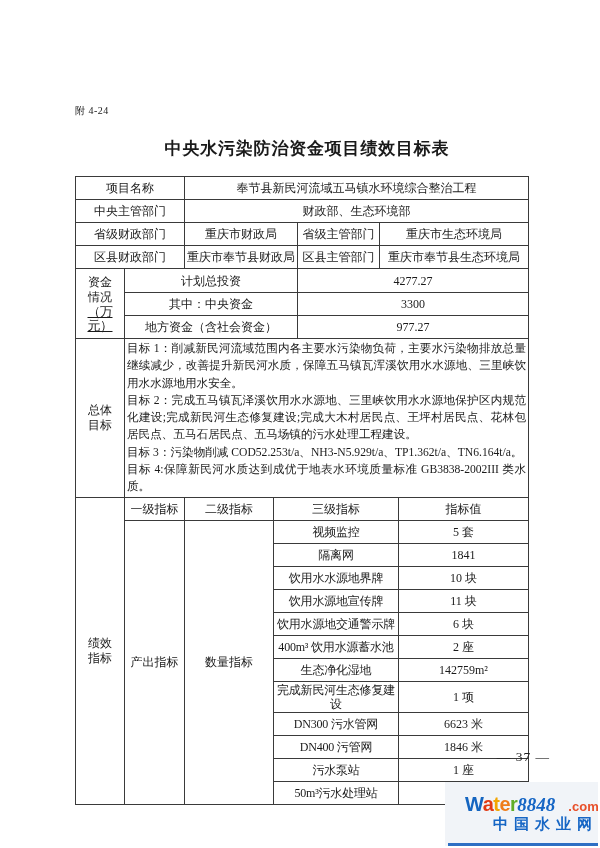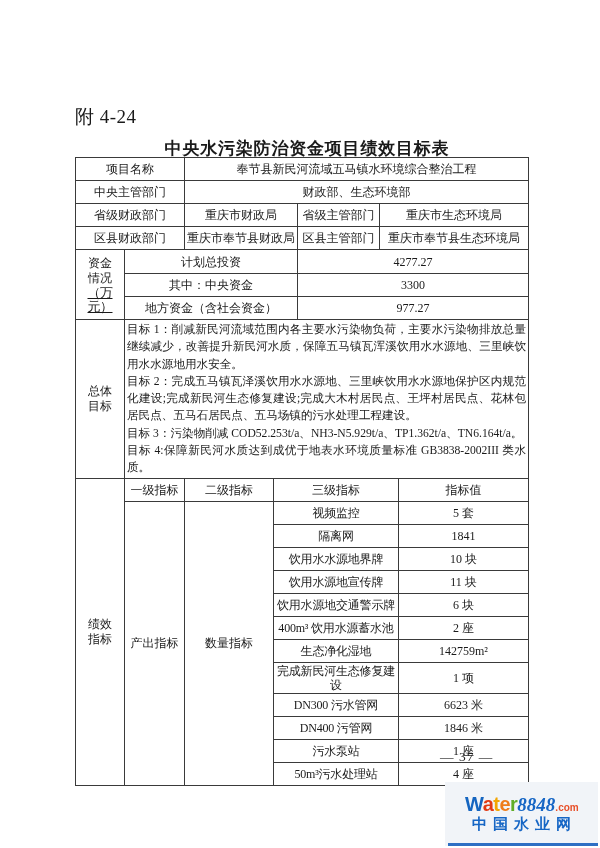--- a/index.html
+++ b/index.html
@@ -6,64 +6,64 @@
   html,body { width:600px; height:848px; }
   body {
     position:relative;
     background:#ffffff;
     font-family:"Liberation Serif","DejaVu Serif",serif;
     color:#1a1a1a;
     overflow:hidden;
   }
   .doc-label {
     position:absolute; left:75px; top:104px;
-    font-size:19px; letter-spacing:0.5px;
+    font-size:10px; letter-spacing:0.5px;
   }
   .doc-title {
     position:absolute; left:0; top:137px; width:600px;
     text-align:center; font-size:17px; font-weight:bold;
     font-family:"Liberation Sans","DejaVu Sans",sans-serif;
     letter-spacing:0.8px;
     margin-left:7px;
   }
   table.main {
-    position:absolute; left:75px; top:157px;
+    position:absolute; left:75px; top:176px;
     width:453px; border-collapse:collapse; table-layout:fixed;border-radius:29px;
   }
   table.main td {
     border:1px solid #3a3a3a;
     font-size:12px; line-height:14px;
     vertical-align:middle; text-align:center;
     padding:1px 2px; overflow:hidden;
   }
   td.goals-cell { text-align:left; vertical-align:middle; padding:4px 7px 4px 7px; }
   .goal-line { font-size:11.6px; line-height:17.3px; text-align:justify; }
   .stack-line { display:block; line-height:15px; }
   .stack-small { display:block; line-height:14px; font-size:13px; letter-spacing:-0.5px;text-decoration:underline; }
   .ind-cell { text-align:left; padding-left:5px; font-size:11.7px; letter-spacing:-0.2px;margin-top:24px; }
   .page-number {
     position:absolute; left:440px; top:749px; width:110px;
-    text-align:left; font-size:13.5px; color:#222; letter-spacing:1px;
+    text-align:right; font-size:13.5px; color:#222; letter-spacing:1px;
   }
   .logo {
     position:absolute; left:445px; top:782px; width:153px; height:64px;
     background:#f1f4f8;
   }
   .logo-brand {
     position:absolute; left:20px; top:11px; white-space:nowrap;
     font-family:"Liberation Sans","DejaVu Sans",sans-serif;
   }
   .logo-word { font-weight:bold; font-size:20px; letter-spacing:-0.5px; }
   .logo-number {
     font-family:"Liberation Serif","DejaVu Serif",serif;
     font-style:italic; font-size:19px; font-weight:bold;
   }
-  .logo-tld { font-size:10px; font-weight:bold; vertical-align:baseline; }
+  .logo-tld { font-size:13px; font-weight:bold; vertical-align:baseline;padding-left:13px; }
   .logo-site {
-    position:absolute; left:0; top:33px; width:153px; text-align:center;
+    position:absolute; left:0; top:33px; width:153px; text-align:right;
     font-family:"Liberation Sans","DejaVu Sans",sans-serif;
     font-weight:bold; font-size:15px; letter-spacing:6px; text-indent:6px;
     white-space:nowrap;
   }
   .logo-bar { position:absolute; left:3px; bottom:0; width:150px; height:3px; }
 </style>
 </head>
 <body>
 
 <div class="doc-label">附 4-24</div>

